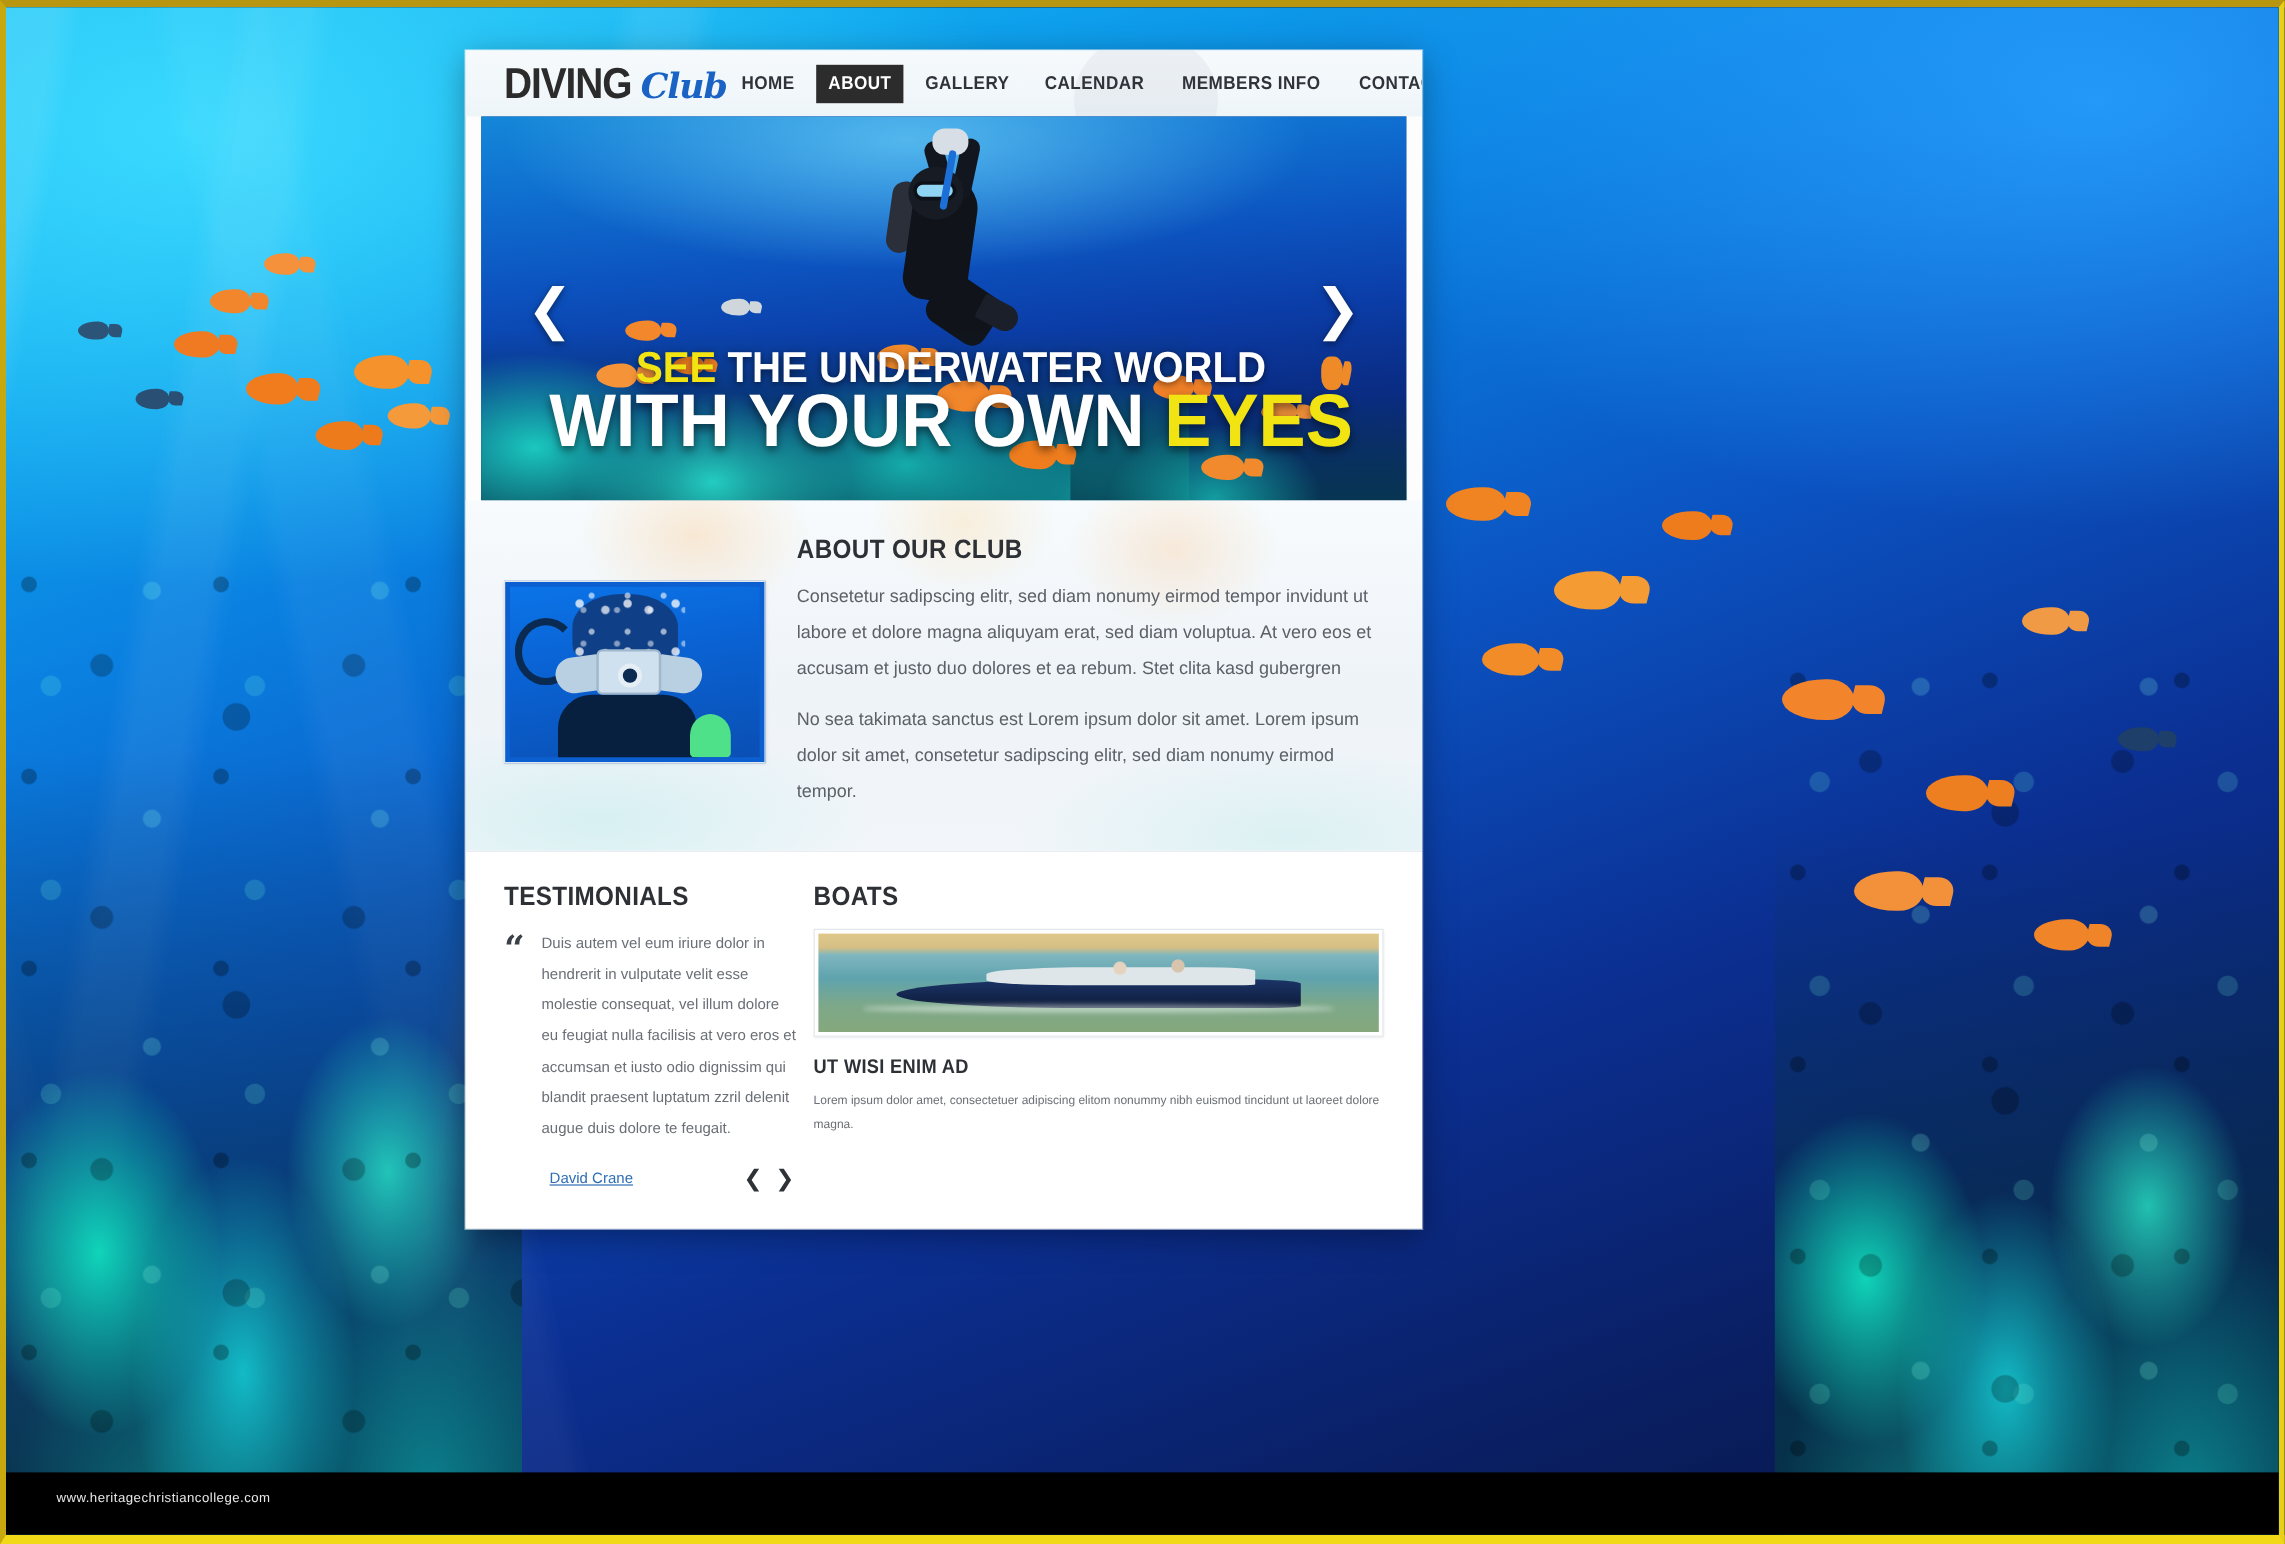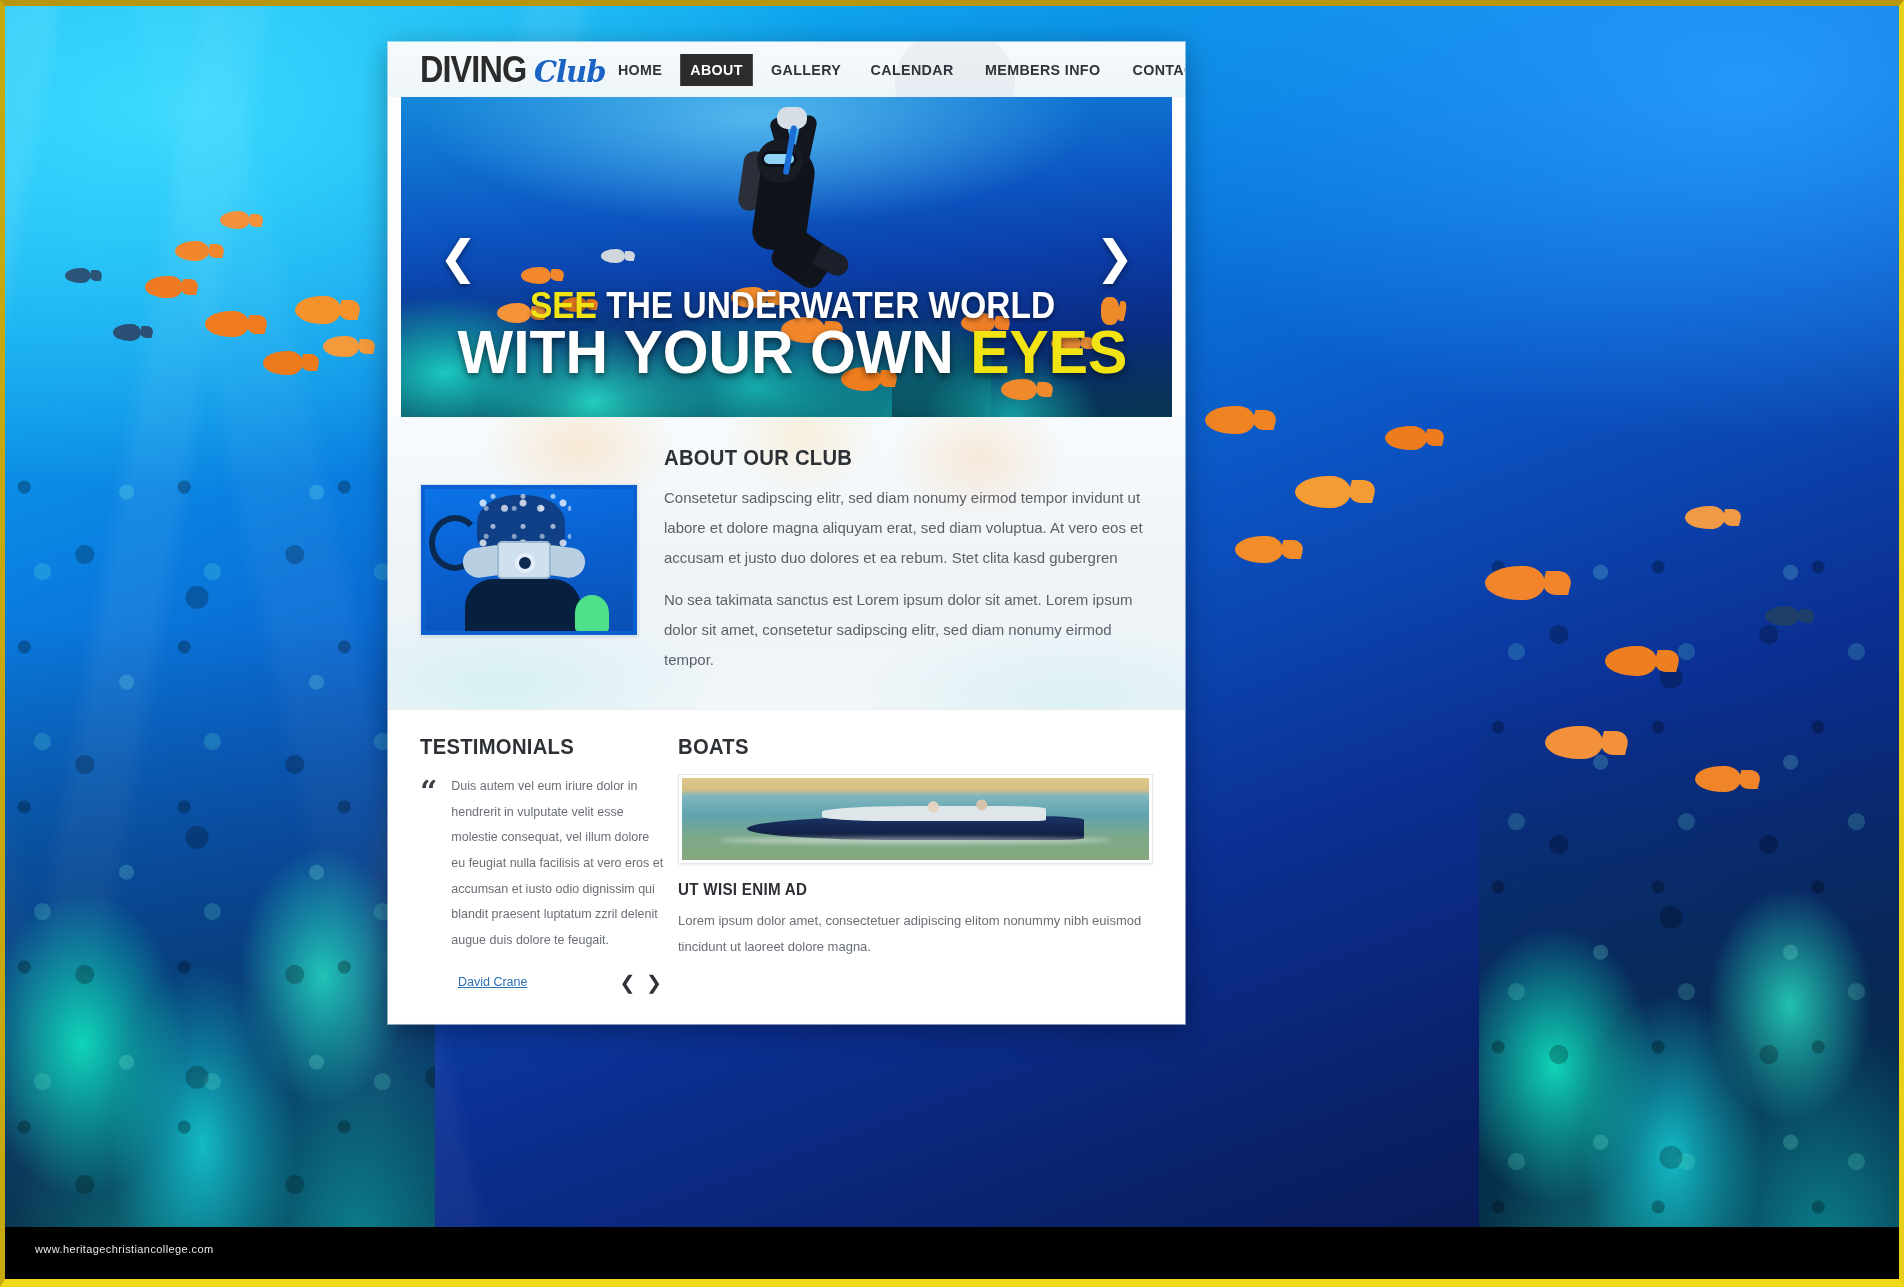--- a/index.html
+++ b/index.html
@@ -363,21 +363,21 @@
   }
   .b2 .wash{
     position:absolute; left:0; top:70%; width:100%; height:30%;
     background:repeating-linear-gradient(92deg, rgba(255,255,255,.22) 0 6px, transparent 6px 22px);
   }
   .boat-title{
     font-family:"Liberation Sans Narrow","Liberation Sans",sans-serif;
     font-size:16.5px; font-weight:bold; color:#2d3136; letter-spacing:.3px;
     transform:scaleX(.92); transform-origin:left center; margin:16px 0 9px;
   }
-  .boat-text{ font-size:13px; line-height:2.0; color:#6a6f76; }
+  .boat-text{ font-size:10px; line-height:2.0; color:#6a6f76; }
 
   
   .site-footer{
     background:#050505; height:64px; display:flex; align-items:center;
     padding:0 32px; color:#b9bdc2; font-size:12.5px;
   }
   .footer-text strong{ color:#fff; font-weight:bold; }
   .social{ margin-left:auto; display:flex; gap:7px; align-items:center; }
   .social-icon{
     width:22px; height:22px; border-radius:4px; display:flex;
@@ -385,21 +385,21 @@
     font-weight:bold; color:#fff; cursor:pointer;
     font-family:"DejaVu Sans",sans-serif; line-height:1;
     box-shadow:inset 0 1px 0 rgba(255,255,255,.4);
   }
   .si-twitter{ background:linear-gradient(#7fd3f2,#3aaede); color:#fff; }
   .si-facebook{ background:linear-gradient(#4a6fb5,#27417e); }
   .si-message{ background:linear-gradient(#8ac34a,#5d9129); }
 
   
   .watermark{
-    position:absolute; left:30px; bottom:24px; z-index:30;
+    position:absolute; left:42px; bottom:24px; z-index:30;
     color:#e8e8e8; font-size:11px; letter-spacing:.4px;
     font-family:"Liberation Sans",sans-serif;
   }
   .bottom-band{
     position:absolute; left:0; right:0; bottom:0; height:52px;
     background:#000; z-index:20;
   }
 </style>
 </head>
 <body>

